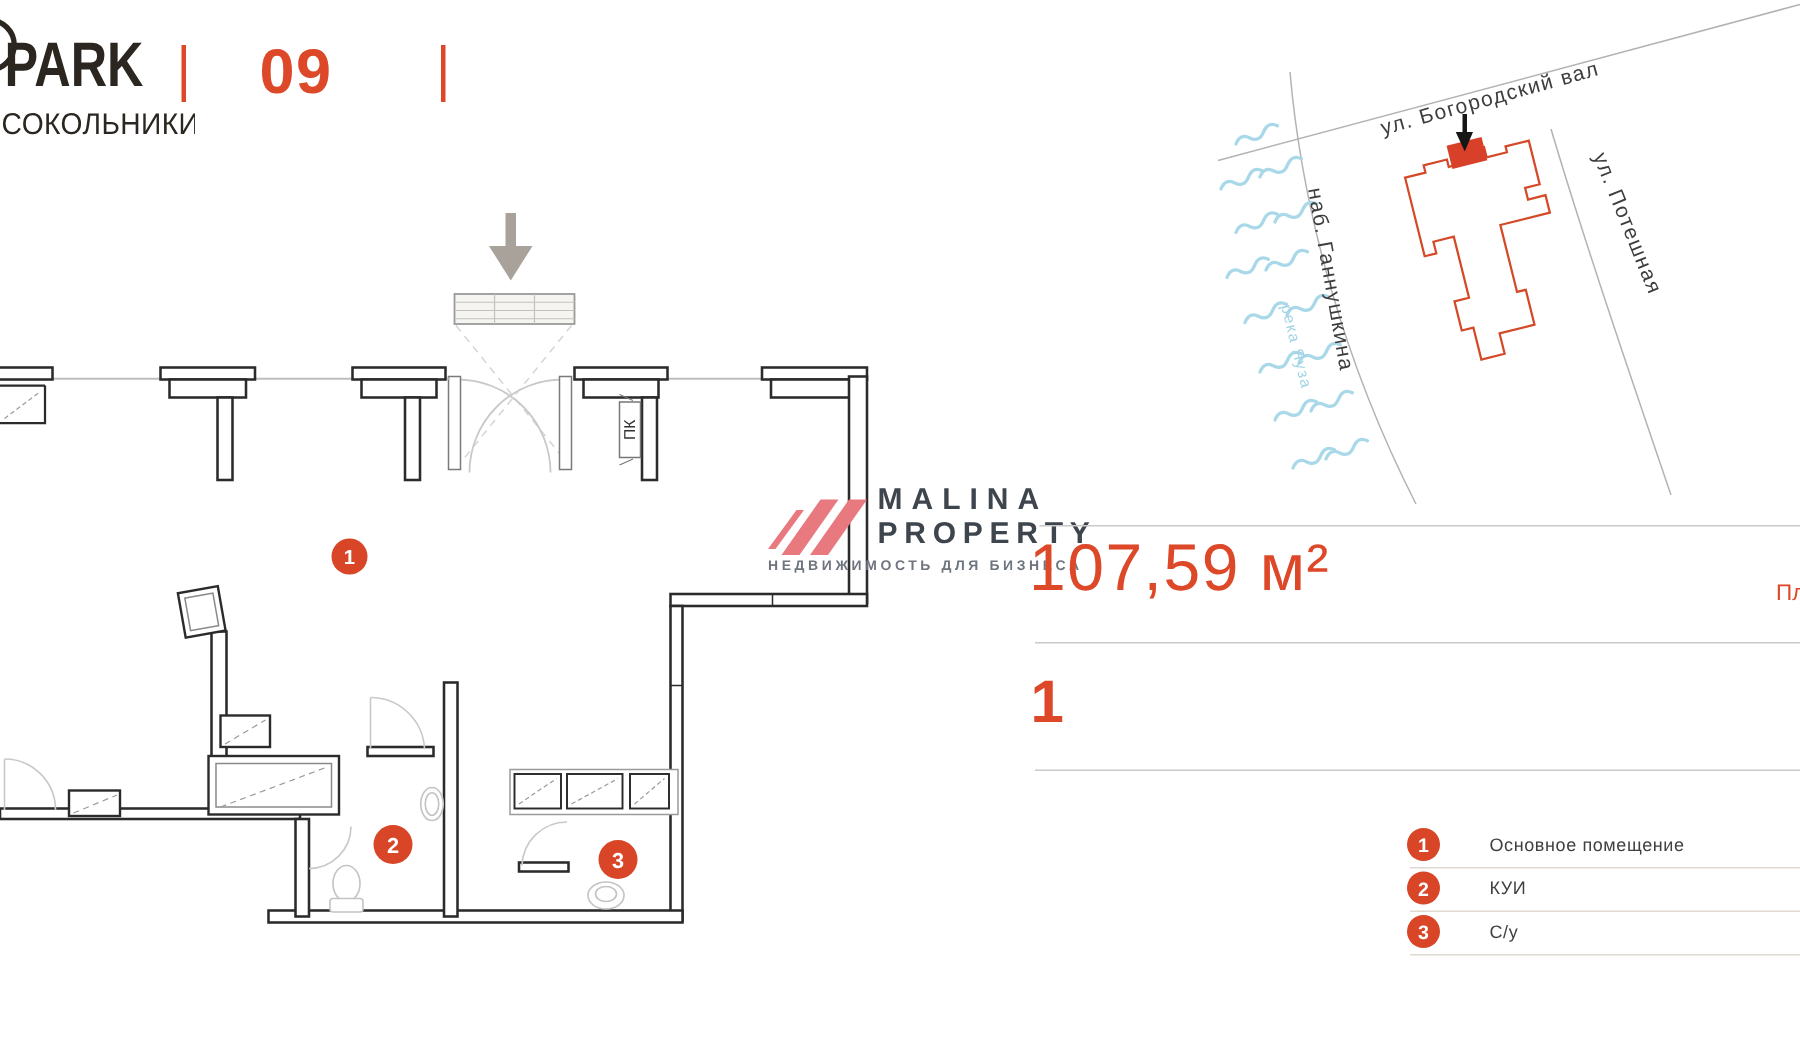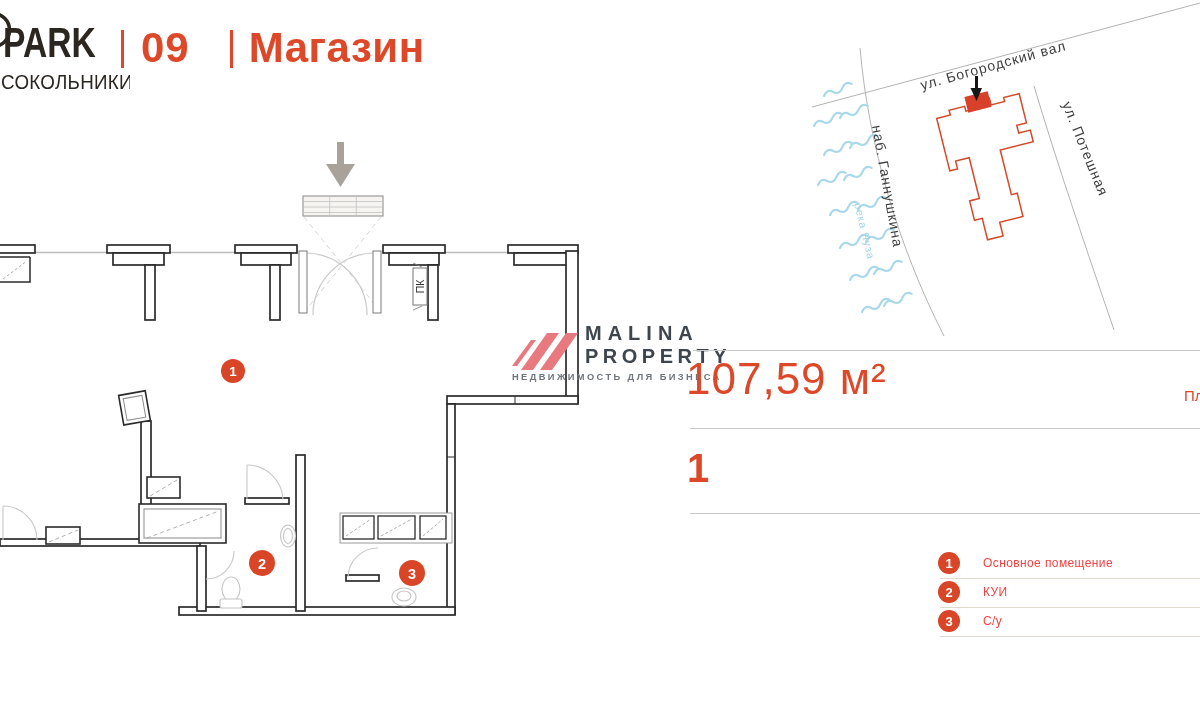--- a/index.html
+++ b/index.html
@@ -1,21 +1,21 @@
 <!DOCTYPE html>
 <html><head>
 <meta charset="utf-8">
 <style>
   html,body{margin:0;padding:0;}
   body{width:1200px;height:702px;overflow:hidden;position:relative;background:#fff;
        font-family:"Liberation Sans", sans-serif;}
   .abs{position:absolute;}
   
   #brand-block{left:0;top:8;width:130px;height:100px;}
-  #title-block{left:121px;top:27px;display:flex;align-items:flex-start;color:#DD4829;}
+  #title-block{left:121px;top:27px;display:flex;align-items:flex-start;color:#DD4829;gap:32px;}
   .title-bar{width:3px;height:38px;background:#DD4829;margin-top:3px;}
   .title-num{font-size:42px;font-weight:bold;line-height:42px;margin-left:17px;letter-spacing:1px;}
   .title-bar2{margin-left:40px;}
   .title-type{font-size:42px;font-weight:bold;line-height:42px;margin-left:16px;letter-spacing:.5px;}
   
   #watermark{left:512px;top:318px;width:210px;height:66px;}
   .wm-text{position:absolute;left:73px;top:4px;color:#3E454D;font-weight:bold;
            font-size:20px;letter-spacing:6px;line-height:23px;white-space:nowrap;}
   .wm-text2{top:27px;letter-spacing:4.5px;text-align:center;}
   .wm-tag{position:absolute;left:0px;top:54px;color:#6F757E;font-size:9.3px;
@@ -25,37 +25,36 @@
   #line-top{left:693px;top:350px;width:507px;}
   #line-mid{left:690px;top:428px;width:510px;}
   #line-bot{left:690px;top:513px;width:510px;}
   #area-value{left:686px;top:354px;font-size:44px;font-weight:normal;color:#DD4829;letter-spacing:1px;}
   #area-label{left:1184px;top:387px;font-size:15px;color:#DD4829;white-space:nowrap;}
   #floor-value{left:687px;top:446px;font-size:40px;font-weight:bold;color:#DD4829;}
   
   .legend-row{position:absolute;left:938px;width:262px;height:22px;display:flex;align-items:center;}
   .legend-circle{width:22px;height:22px;border-radius:50%;background:#D84527;color:#fff;
                  font-size:13px;font-weight:bold;display:flex;align-items:center;justify-content:center;}
-  .legend-label{margin-left:23px;font-size:12px;color:#ef4444;letter-spacing:.4px;}
+  .legend-label{margin-left:33px;font-size:12px;color:#404040;letter-spacing:.4px;}
   .legend-div{position:absolute;left:940px;width:260px;height:1px;background:#DFD9D0;}
 </style>
 </head>
 <body>
 
 <svg class="abs" id="brand-block" viewBox="0 0 130 100">
   <circle cx="-7" cy="30" r="16.5" fill="none" stroke="#2B2620" stroke-width="3.6"></circle>
   <text transform="translate(3,57) scale(0.8 1)" font-size="42" font-weight="bold" fill="#2B2620">PARK</text>
   <text transform="translate(1,89) scale(0.94 1)" font-size="20" letter-spacing="0.3" fill="#2B2620">СОКОЛЬНИКИ</text>
 </svg>
 
 <div class="abs" id="title-block">
   <div class="title-bar"></div>
   <div class="title-num">09</div>
   <div class="title-bar title-bar2"></div>
-  <div class="title-type">Магазин</div>
 </div>
 
 <svg class="abs" style="left:0;top:130px" width="620" height="540" viewBox="0 130 620 540">
 
   <g fill="#A9A29A">
     <rect x="337" y="142" width="7" height="23"></rect>
     <polygon points="326,164 355,164 340.5,187"></polygon>
   </g>
 
   <g>

